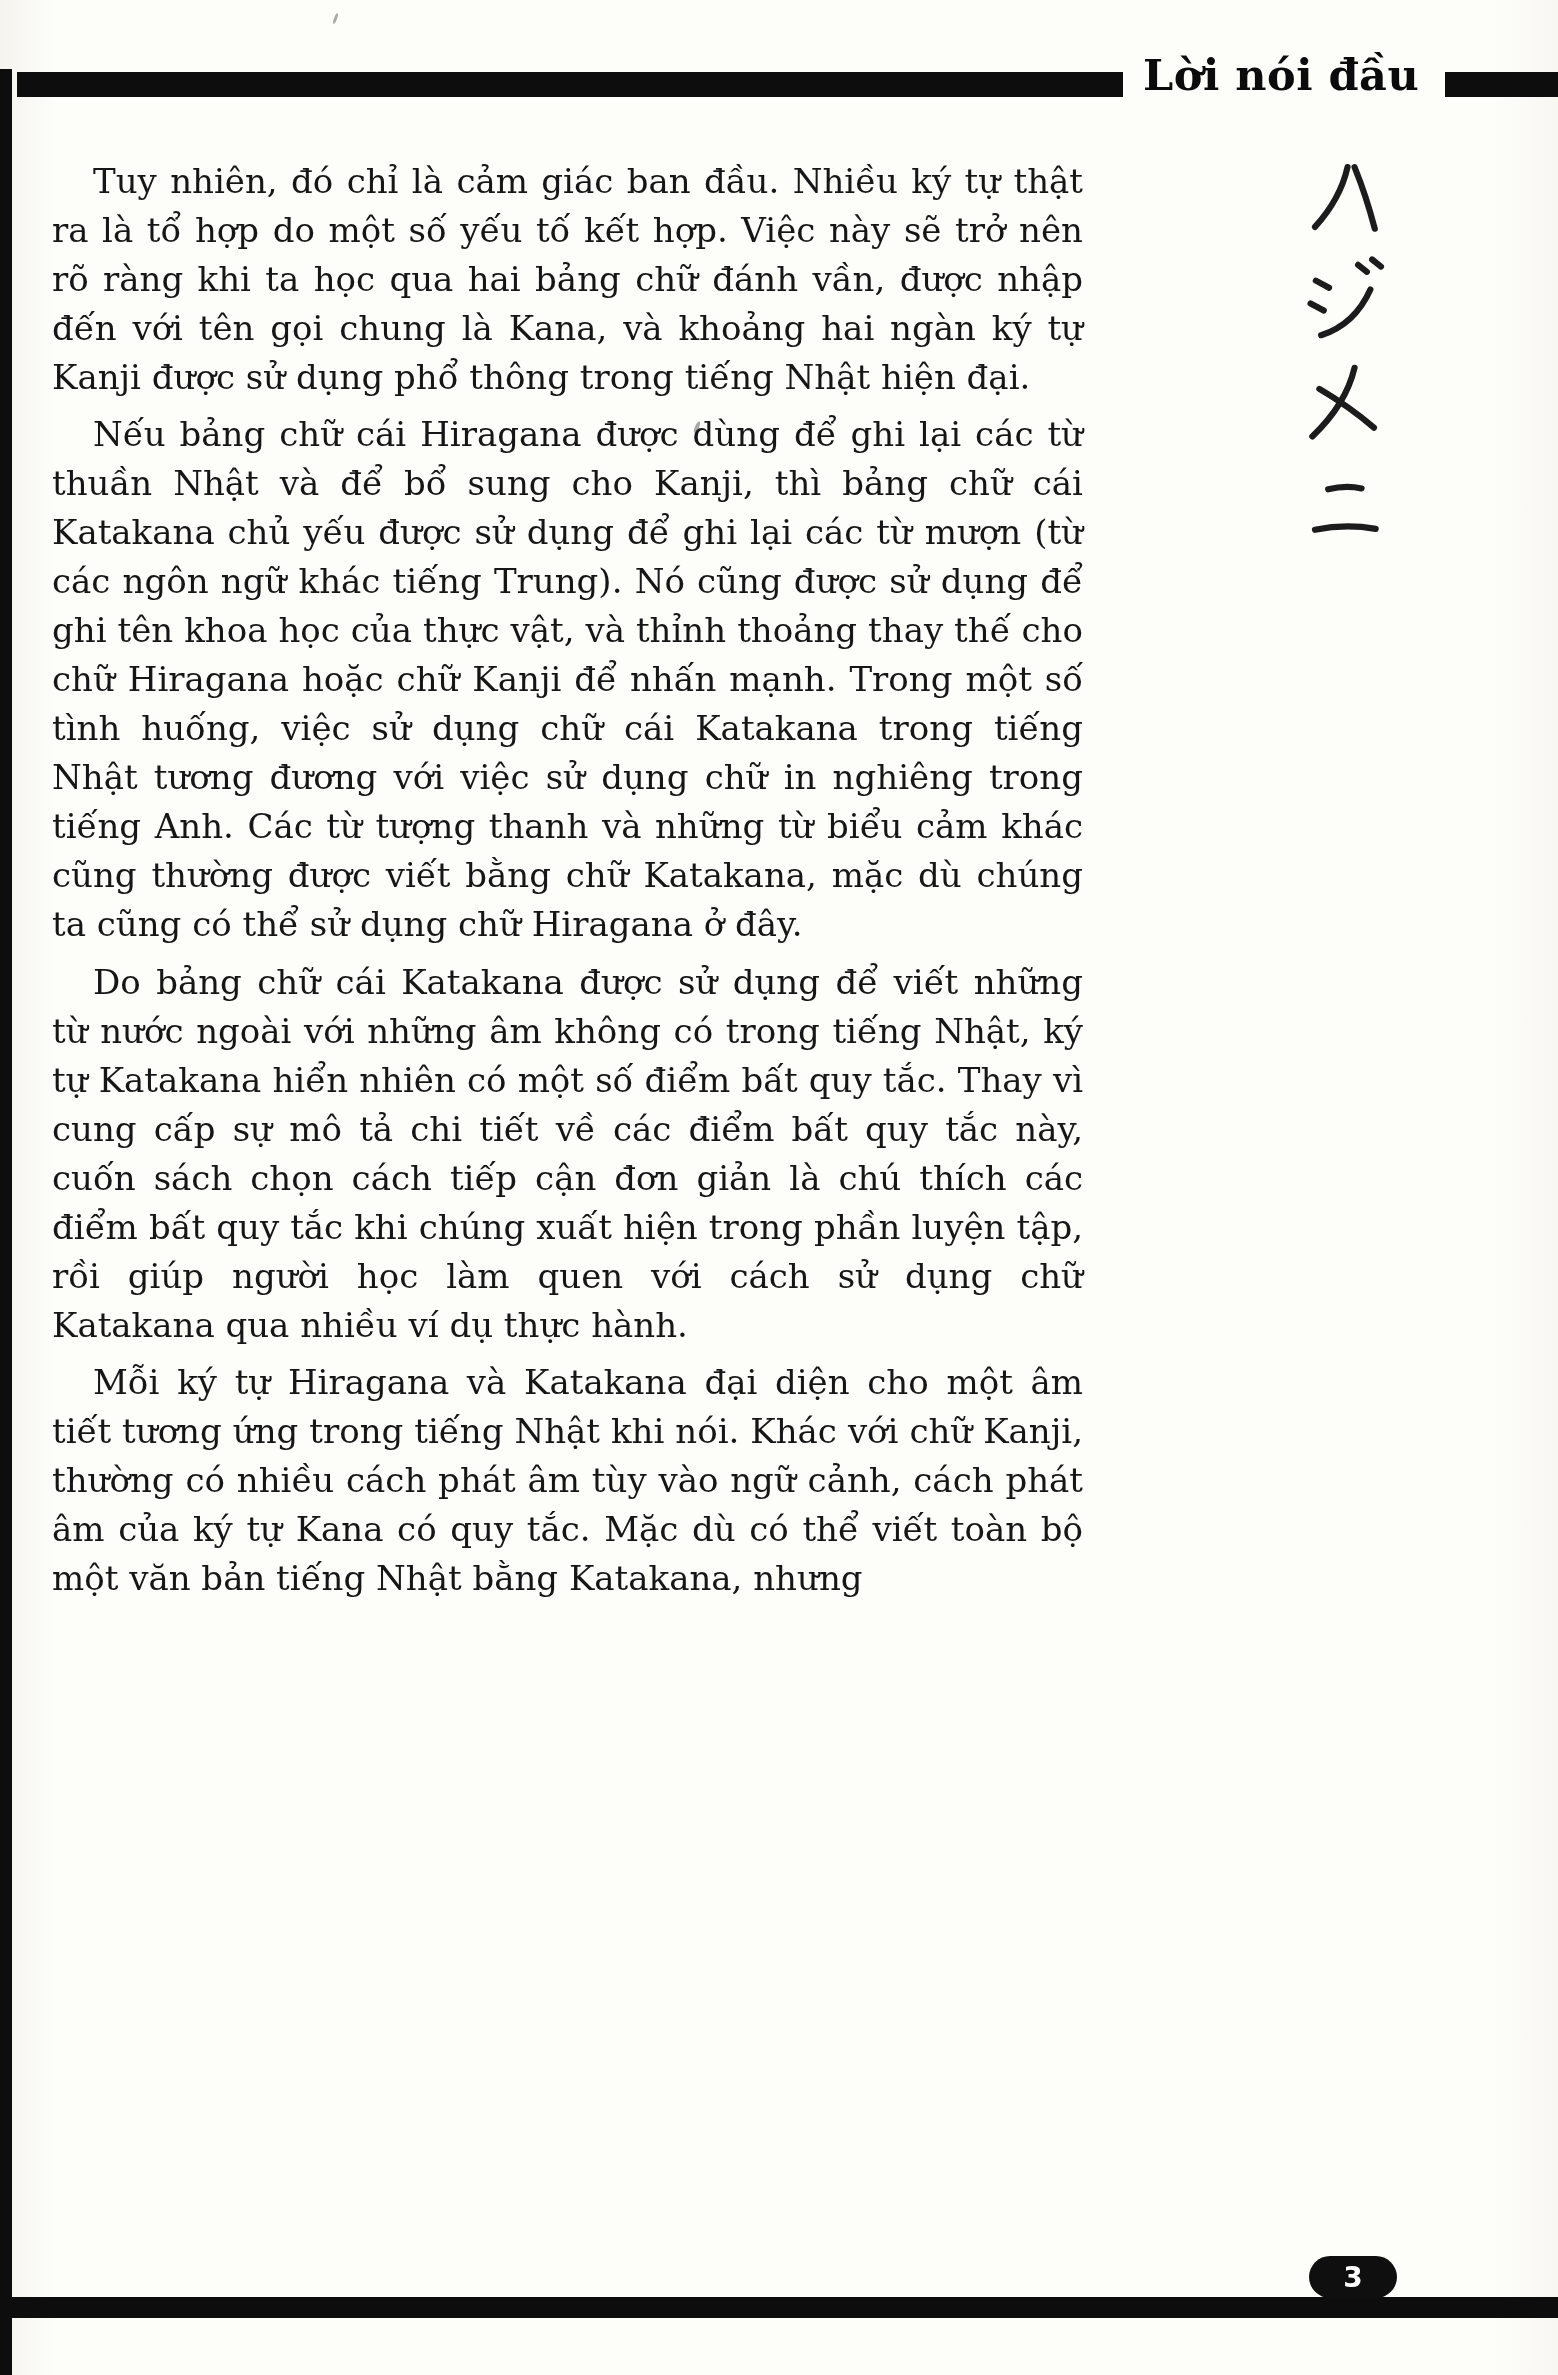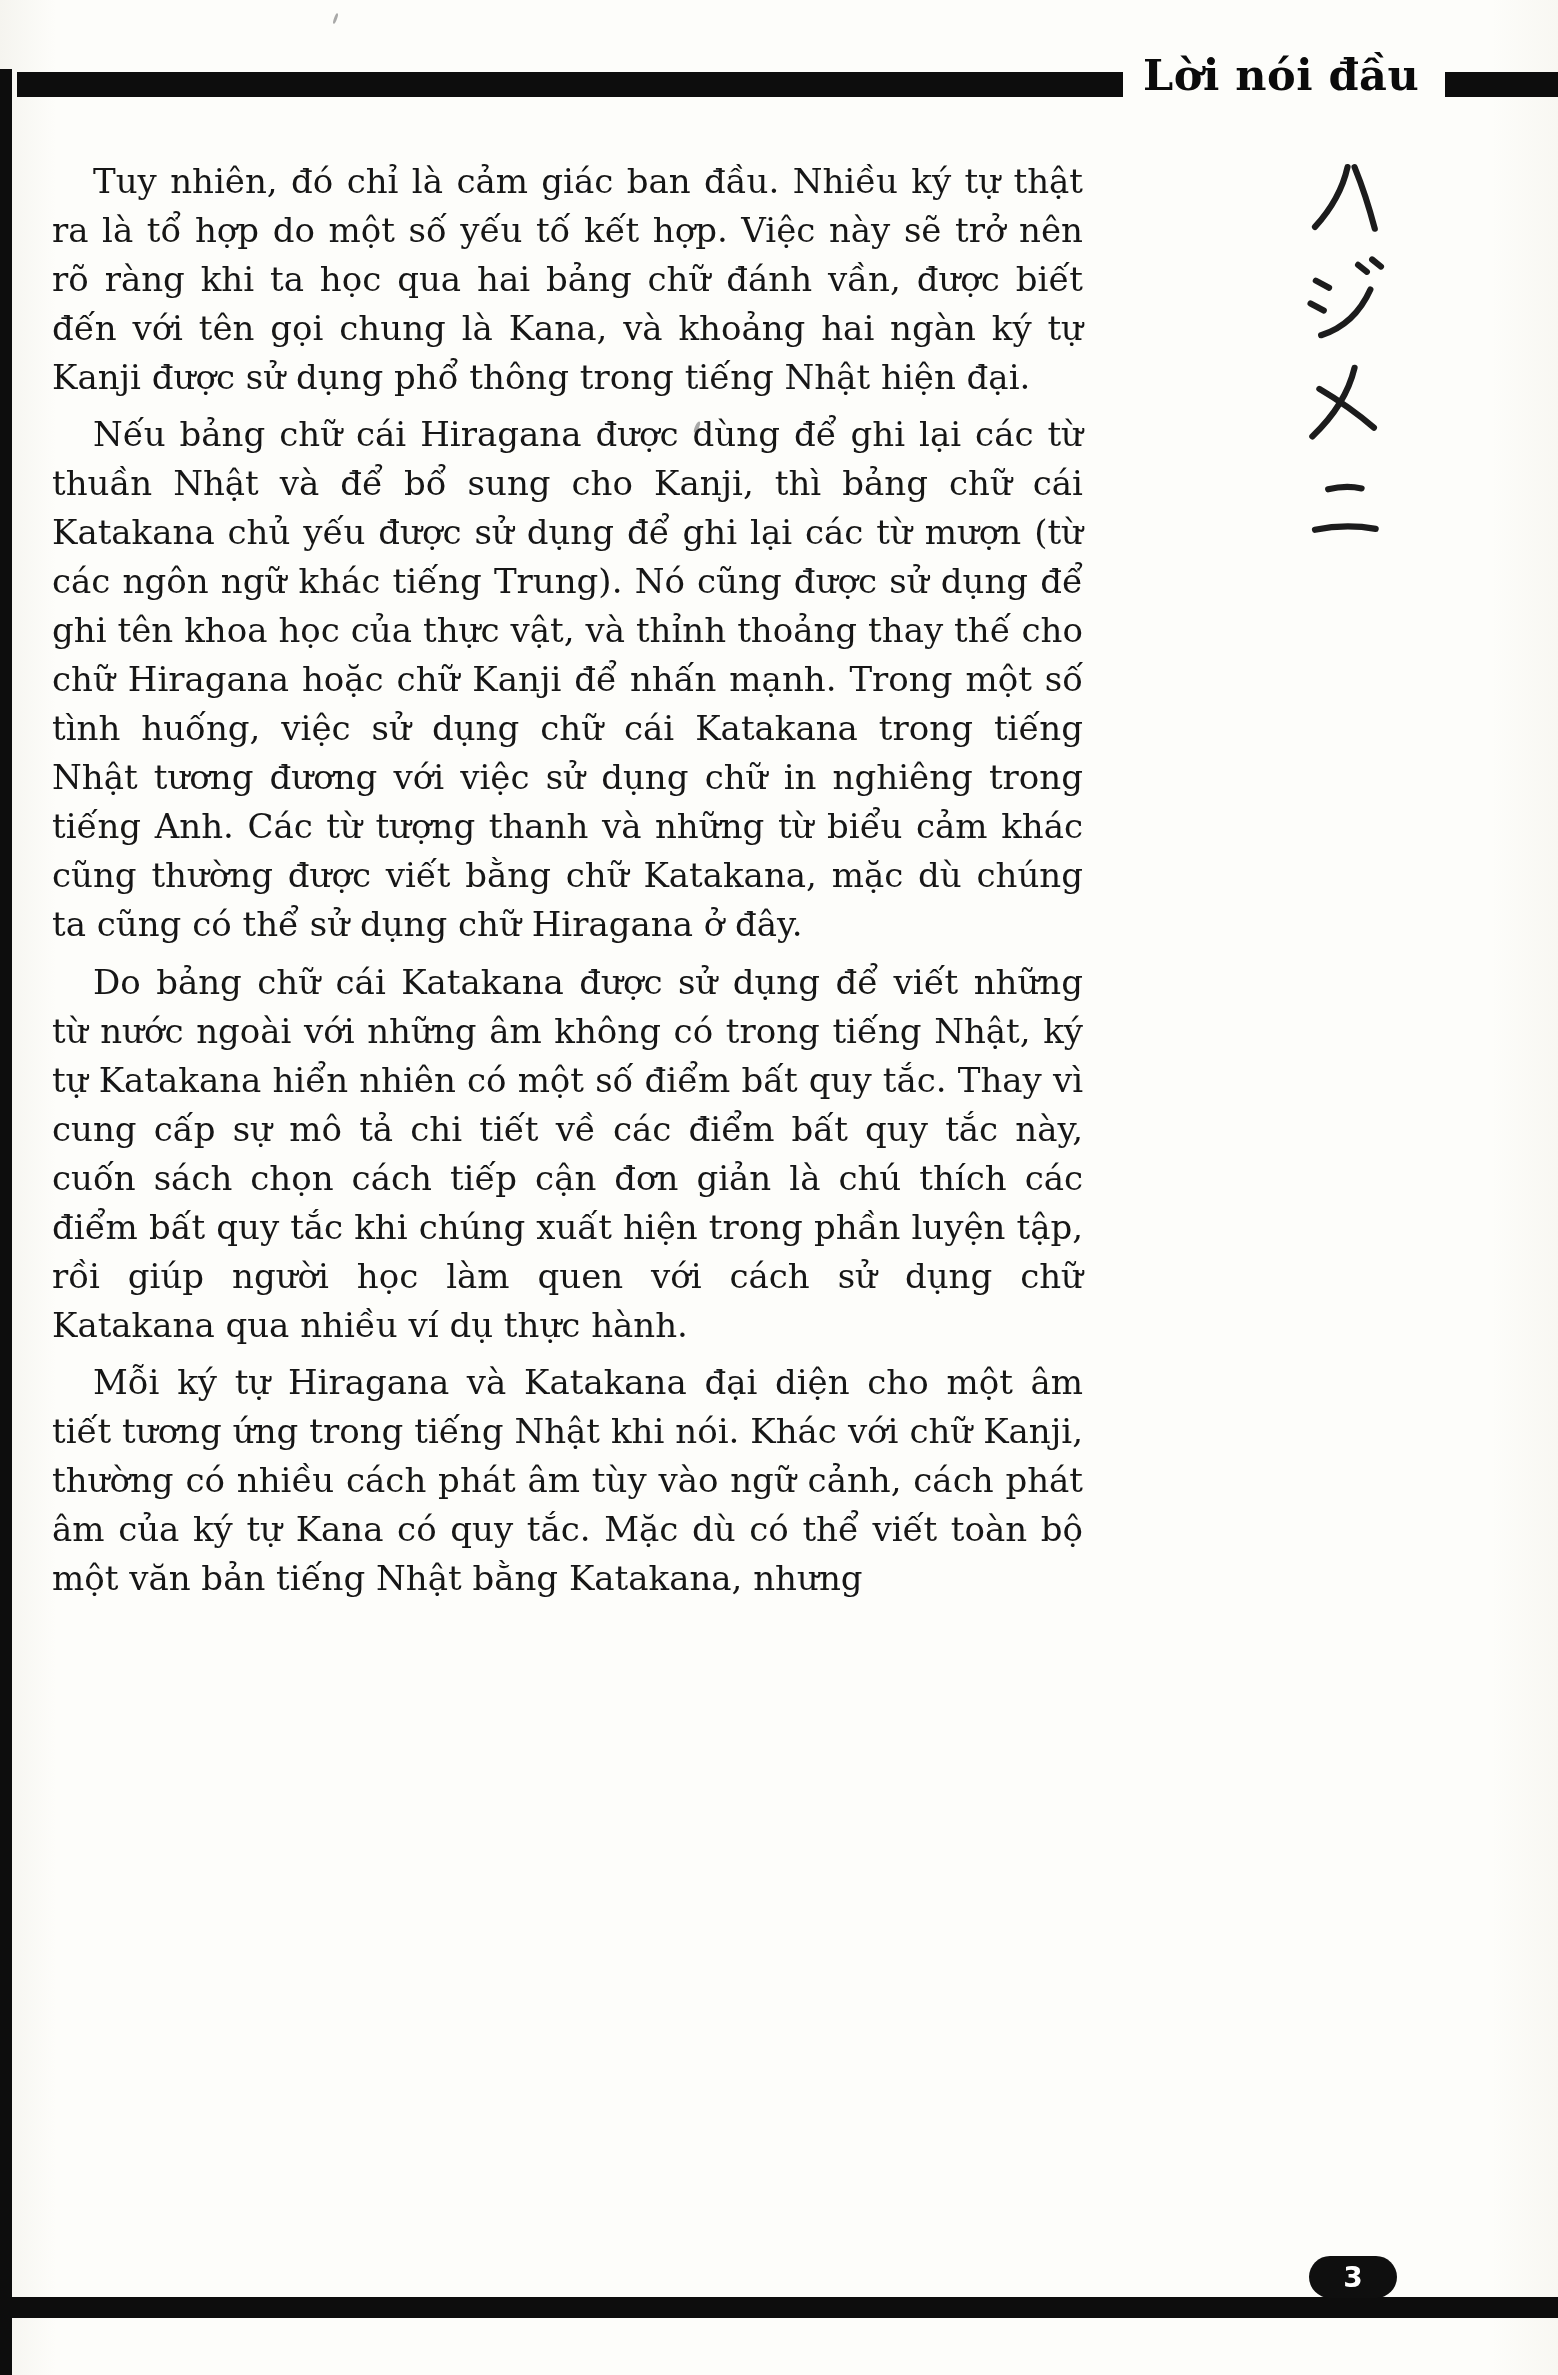--- a/index.html
+++ b/index.html
@@ -65,21 +65,21 @@
 
 <div class="page">
 
   <div class="left-strip"></div>
 
   <div class="topbar-left"></div>
   <h1 class="title">Lời nói đầu</h1>
   <div class="topbar-right"></div>
 
   <div class="body-text">
-    <p>Tuy nhiên, đó chỉ là cảm giác ban đầu. Nhiều ký tự thật ra là tổ hợp do một số yếu tố kết hợp. Việc này sẽ trở nên rõ ràng khi ta học qua hai bảng chữ đánh vần, được biết đến với tên gọi chung là Kana, và khoảng hai ngàn ký tự Kanji được sử dụng phổ thông trong tiếng Nhật hiện đại.</p>
+    <p>Tuy nhiên, đó chỉ là cảm giác ban đầu. Nhiều ký tự thật ra là tổ hợp do một số yếu tố kết hợp. Việc này sẽ trở nên rõ ràng khi ta học qua hai bảng chữ đánh vần, được nhập đến với tên gọi chung là Kana, và khoảng hai ngàn ký tự Kanji được sử dụng phổ thông trong tiếng Nhật hiện đại.</p>
     <p>Nếu bảng chữ cái Hiragana được dùng để ghi lại các từ thuần Nhật và để bổ sung cho Kanji, thì bảng chữ cái Katakana chủ yếu được sử dụng để ghi lại các từ mượn (từ các ngôn ngữ khác tiếng Trung). Nó cũng được sử dụng để ghi tên khoa học của thực vật, và thỉnh thoảng thay thế cho chữ Hiragana hoặc chữ Kanji để nhấn mạnh. Trong một số tình huống, việc sử dụng chữ cái Katakana trong tiếng Nhật tương đương với việc sử dụng chữ in nghiêng trong tiếng Anh. Các từ tượng thanh và những từ biểu cảm khác cũng thường được viết bằng chữ Katakana, mặc dù chúng ta cũng có thể sử dụng chữ Hiragana ở đây.</p>
     <p>Do bảng chữ cái Katakana được sử dụng để viết những từ nước ngoài với những âm không có trong tiếng Nhật, ký tự Katakana hiển nhiên có một số điểm bất quy tắc. Thay vì cung cấp sự mô tả chi tiết về các điểm bất quy tắc này, cuốn sách chọn cách tiếp cận đơn giản là chú thích các điểm bất quy tắc khi chúng xuất hiện trong phần luyện tập, rồi giúp người học làm quen với cách sử dụng chữ Katakana qua nhiều ví dụ thực hành.</p>
     <p>Mỗi ký tự Hiragana và Katakana đại diện cho một âm tiết tương ứng trong tiếng Nhật khi nói. Khác với chữ Kanji, thường có nhiều cách phát âm tùy vào ngữ cảnh, cách phát âm của ký tự Kana có quy tắc. Mặc dù có thể viết toàn bộ một văn bản tiếng Nhật bằng Katakana, nhưng</p>
   </div>
 
   <div class="kana-col">
     <svg viewBox="0 0 100 100" role="img" aria-label="ハ">
       <path d="M54 16 Q46 52 17 84"></path>
       <path d="M62 16 Q75 48 85 86"></path>
     </svg>

